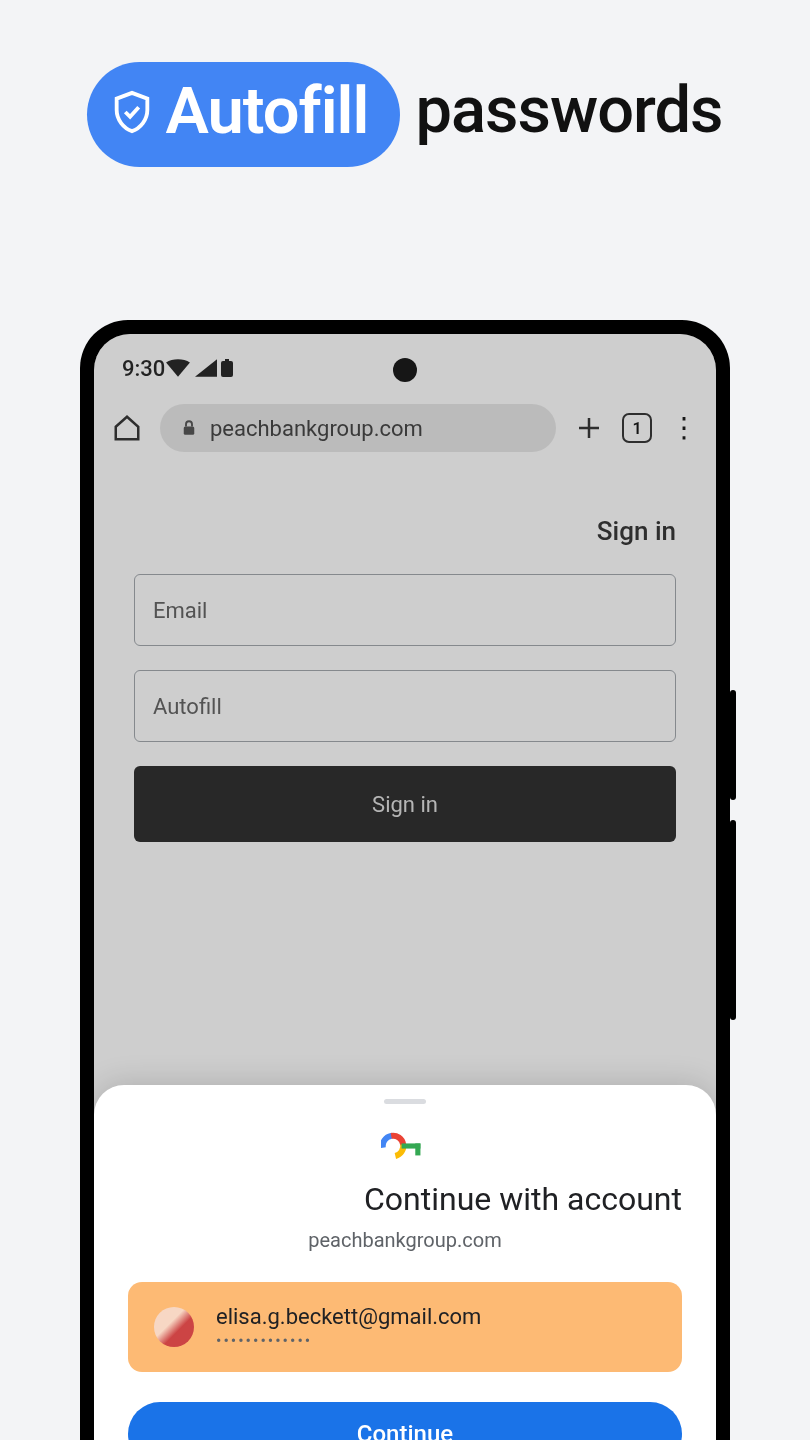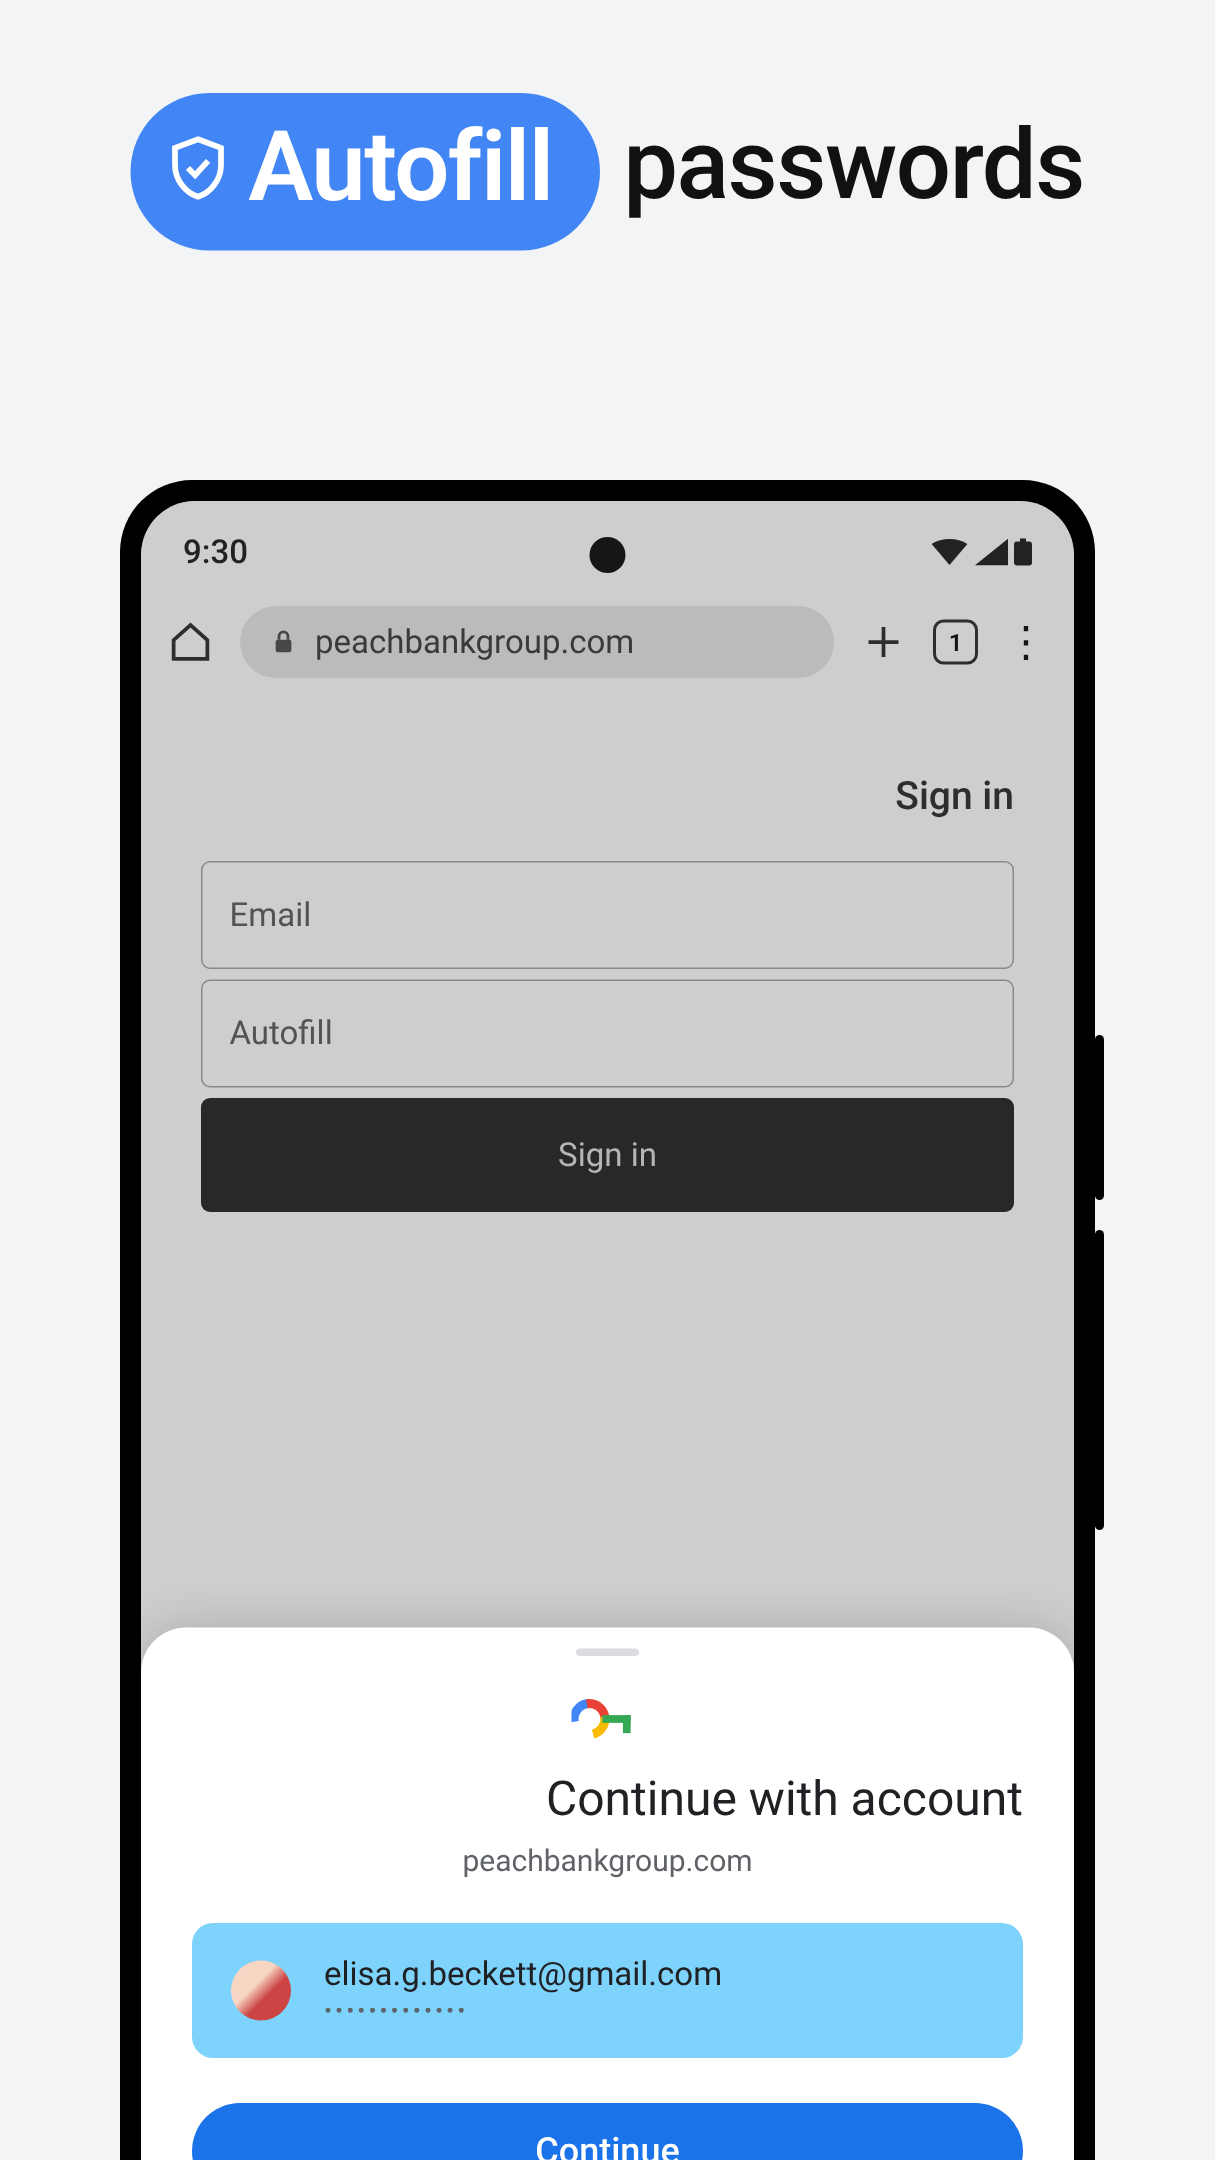--- a/index.html
+++ b/index.html
@@ -82,21 +82,20 @@
     top:24px; left:50%;
     transform:translateX(-50%);
     width:24px; height:24px;
     background:#000;
     border-radius:50%;
   }
 
   
   .status {
     display:flex;
-    justify-content:space-between;
     align-items:center;
     padding: 10px 28px 0 28px;
     height: 58px;
     font-size: 22px;
     font-weight:500;
     color:#111;
   }
   .status-right { display:flex; align-items:center; gap:4px; }
   .status-right svg { height:20px; }
 
@@ -145,21 +144,21 @@
   .field {
     width:100%;
     border:1px solid #9aa0a6;
     border-radius:6px;
     height:72px;
     padding: 0 18px;
     font-size:22px;
     color:#555;
     display:flex;
     align-items:center;
-    margin-bottom:7px;
+    margin-bottom:24px;
     background:#fff;
   }
   .signin-btn {
     width:100%;
     background:#1a1a1a;
     color:#ddd;
     font-size:22px;
     height:76px;
     border-radius:6px;
     display:flex;
@@ -190,21 +189,21 @@
     font-weight:400;
     margin-bottom:10px;
   }
   .sheet-sub {
     text-align:center;
     font-size:20px;
     color:#5f6368;
     margin-bottom:30px;
   }
   .account {
-    background:#7dd3fc;
+    background:#fdba74;
     border-radius:14px;
     padding:22px 26px;
     display:flex;
     align-items:center;
     gap:22px;
     margin-bottom:30px;
   }
   .avatar {
     width:40px; height:40px;
     border-radius:50%;

